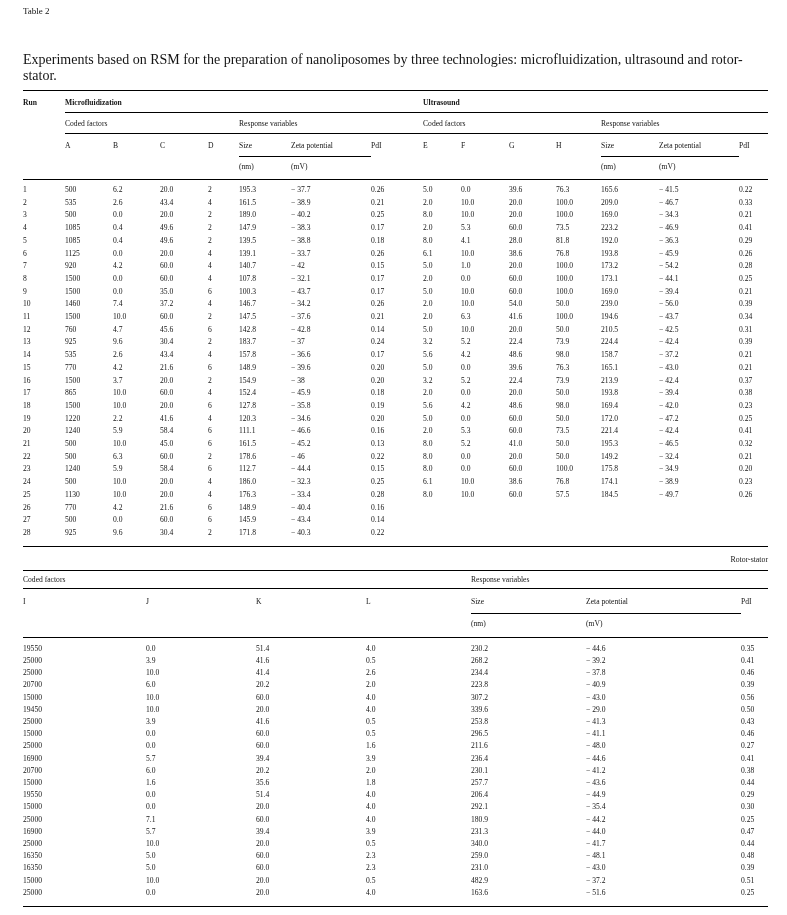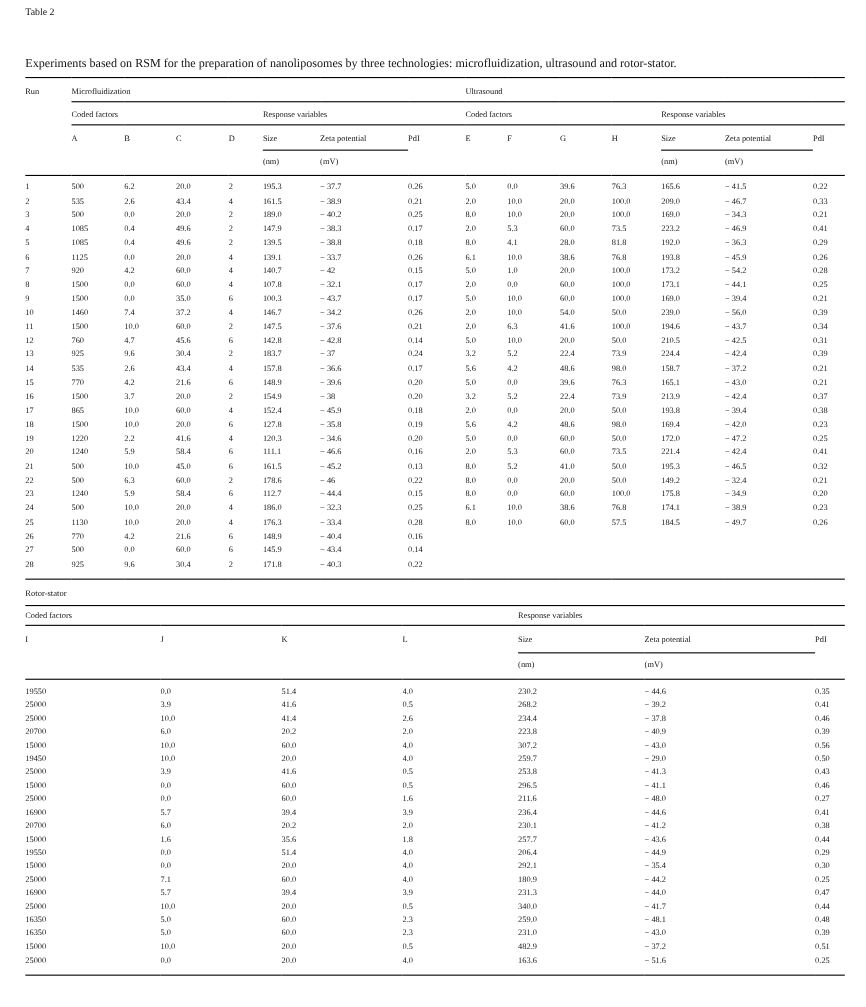--- a/index.html
+++ b/index.html
@@ -10,21 +10,21 @@
     font-family: "Liberation Serif", "DejaVu Serif", serif;
     overflow: hidden;
   }
   .page { padding: 4px 19px 0 23px; }
 
   .tbl-title {
     font-size: 9px; font-weight: normal;
     padding-top: 2px; margin-bottom: 2px;
   }
   .tbl-caption {
-    font-size: 11px;
+    font-size: 14px;
     margin-bottom: 6px;
     margin-top: 36px;
   }
 
   table {
     border-collapse: collapse;
     table-layout: fixed;
     width: 745px;
     font-size: 7.6px;
   }
@@ -32,41 +32,42 @@
     font-weight: normal;
     text-align: left;
     vertical-align: top;
     padding: 0;
     white-space: nowrap;
     overflow: hidden;
   }
 
   
   table.main { border-top: 1px solid #000; }
-  table.main thead tr.r1 th { padding: 7px 0 5px 0; }
+  table.main thead tr.r1 th { padding: 7px 0 5px 0; font-weight: bold; }
   table.main thead tr.r1 th.grp { border-bottom: 1px solid #000; }
   table.main thead tr.r2 th { padding: 6px 0 5px 0; }
   table.main thead tr.r2 th.grp { border-bottom: 1px solid #000; }
   table.main thead tr.r3 th { padding: 7px 0 6px 0; }
   table.main thead th.ul { border-bottom: 1px solid #000; }
   table.main thead tr.r4 th { padding: 5px 0 8px 0; }
   table.main tbody {
     border-top: 1px solid #000;
     border-bottom: 1px solid #000;
   }
   table.main tbody td { line-height: 12.7px; }
   table.main tbody tr:first-child td { padding-top: 4px; }
   table.main tbody tr:last-child td { padding-bottom: 6px; }
 
   
   .rotor-label {
     width: 745px;
     font-size: 7.8px;
     padding: 8px 0 6px 0;
     border-bottom: 1px solid #000;
+    text-align: right;
   }
   table.rotor thead tr.r1 th { padding: 4px 0 4px 0; }
   table.rotor thead tr.r1 th.grp { border-bottom: 1px solid #000; }
   table.rotor thead tr.r2 th { padding: 8px 0 7px 0; }
   table.rotor thead th.ul { border-bottom: 1px solid #000; }
   table.rotor thead tr.r3 th { padding: 5px 0 9px 0; }
   table.rotor tbody {
     border-top: 1px solid #000;
     border-bottom: 1.5px solid #000;
     font-family: Liberation Serif, serif;
@@ -706,21 +707,21 @@
           <td>4.0</td>
           <td>307.2</td>
           <td>− 43.0</td>
           <td>0.56</td>
         </tr>
         <tr>
           <td>19450</td>
           <td>10.0</td>
           <td>20.0</td>
           <td>4.0</td>
-          <td>259.7</td>
+          <td>339.6</td>
           <td>− 29.0</td>
           <td>0.50</td>
         </tr>
         <tr>
           <td>25000</td>
           <td>3.9</td>
           <td>41.6</td>
           <td>0.5</td>
           <td>253.8</td>
           <td>− 41.3</td>

